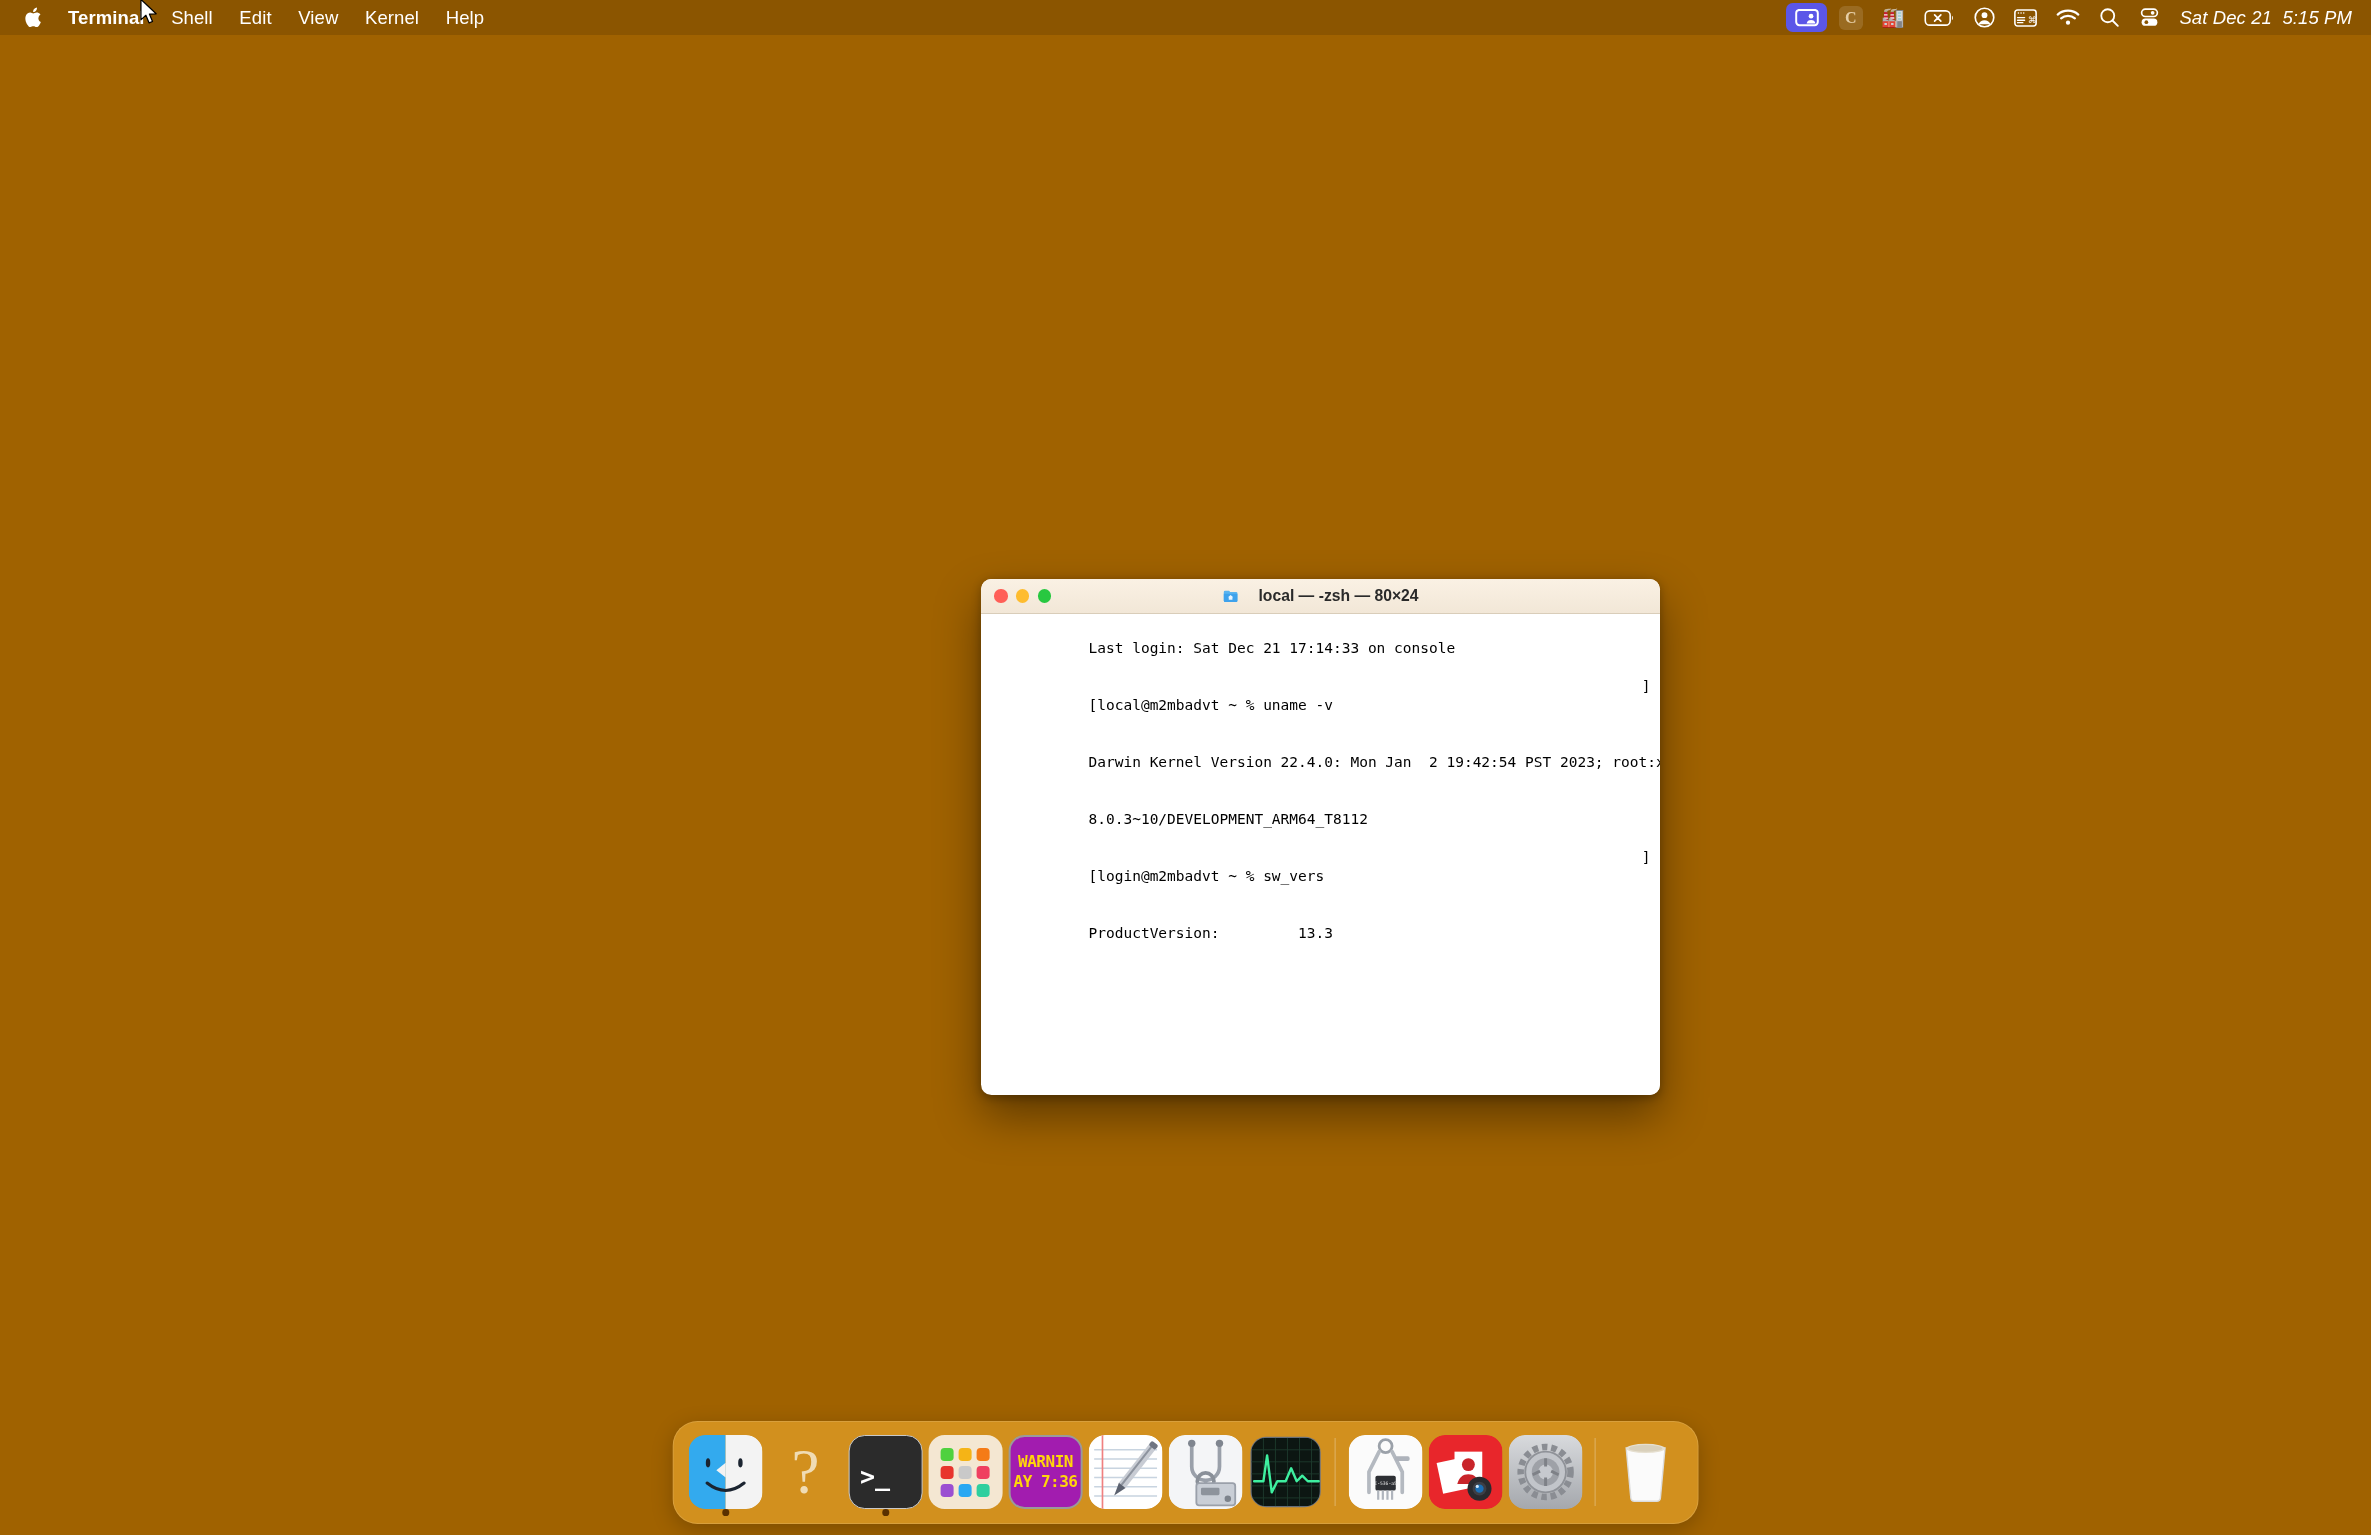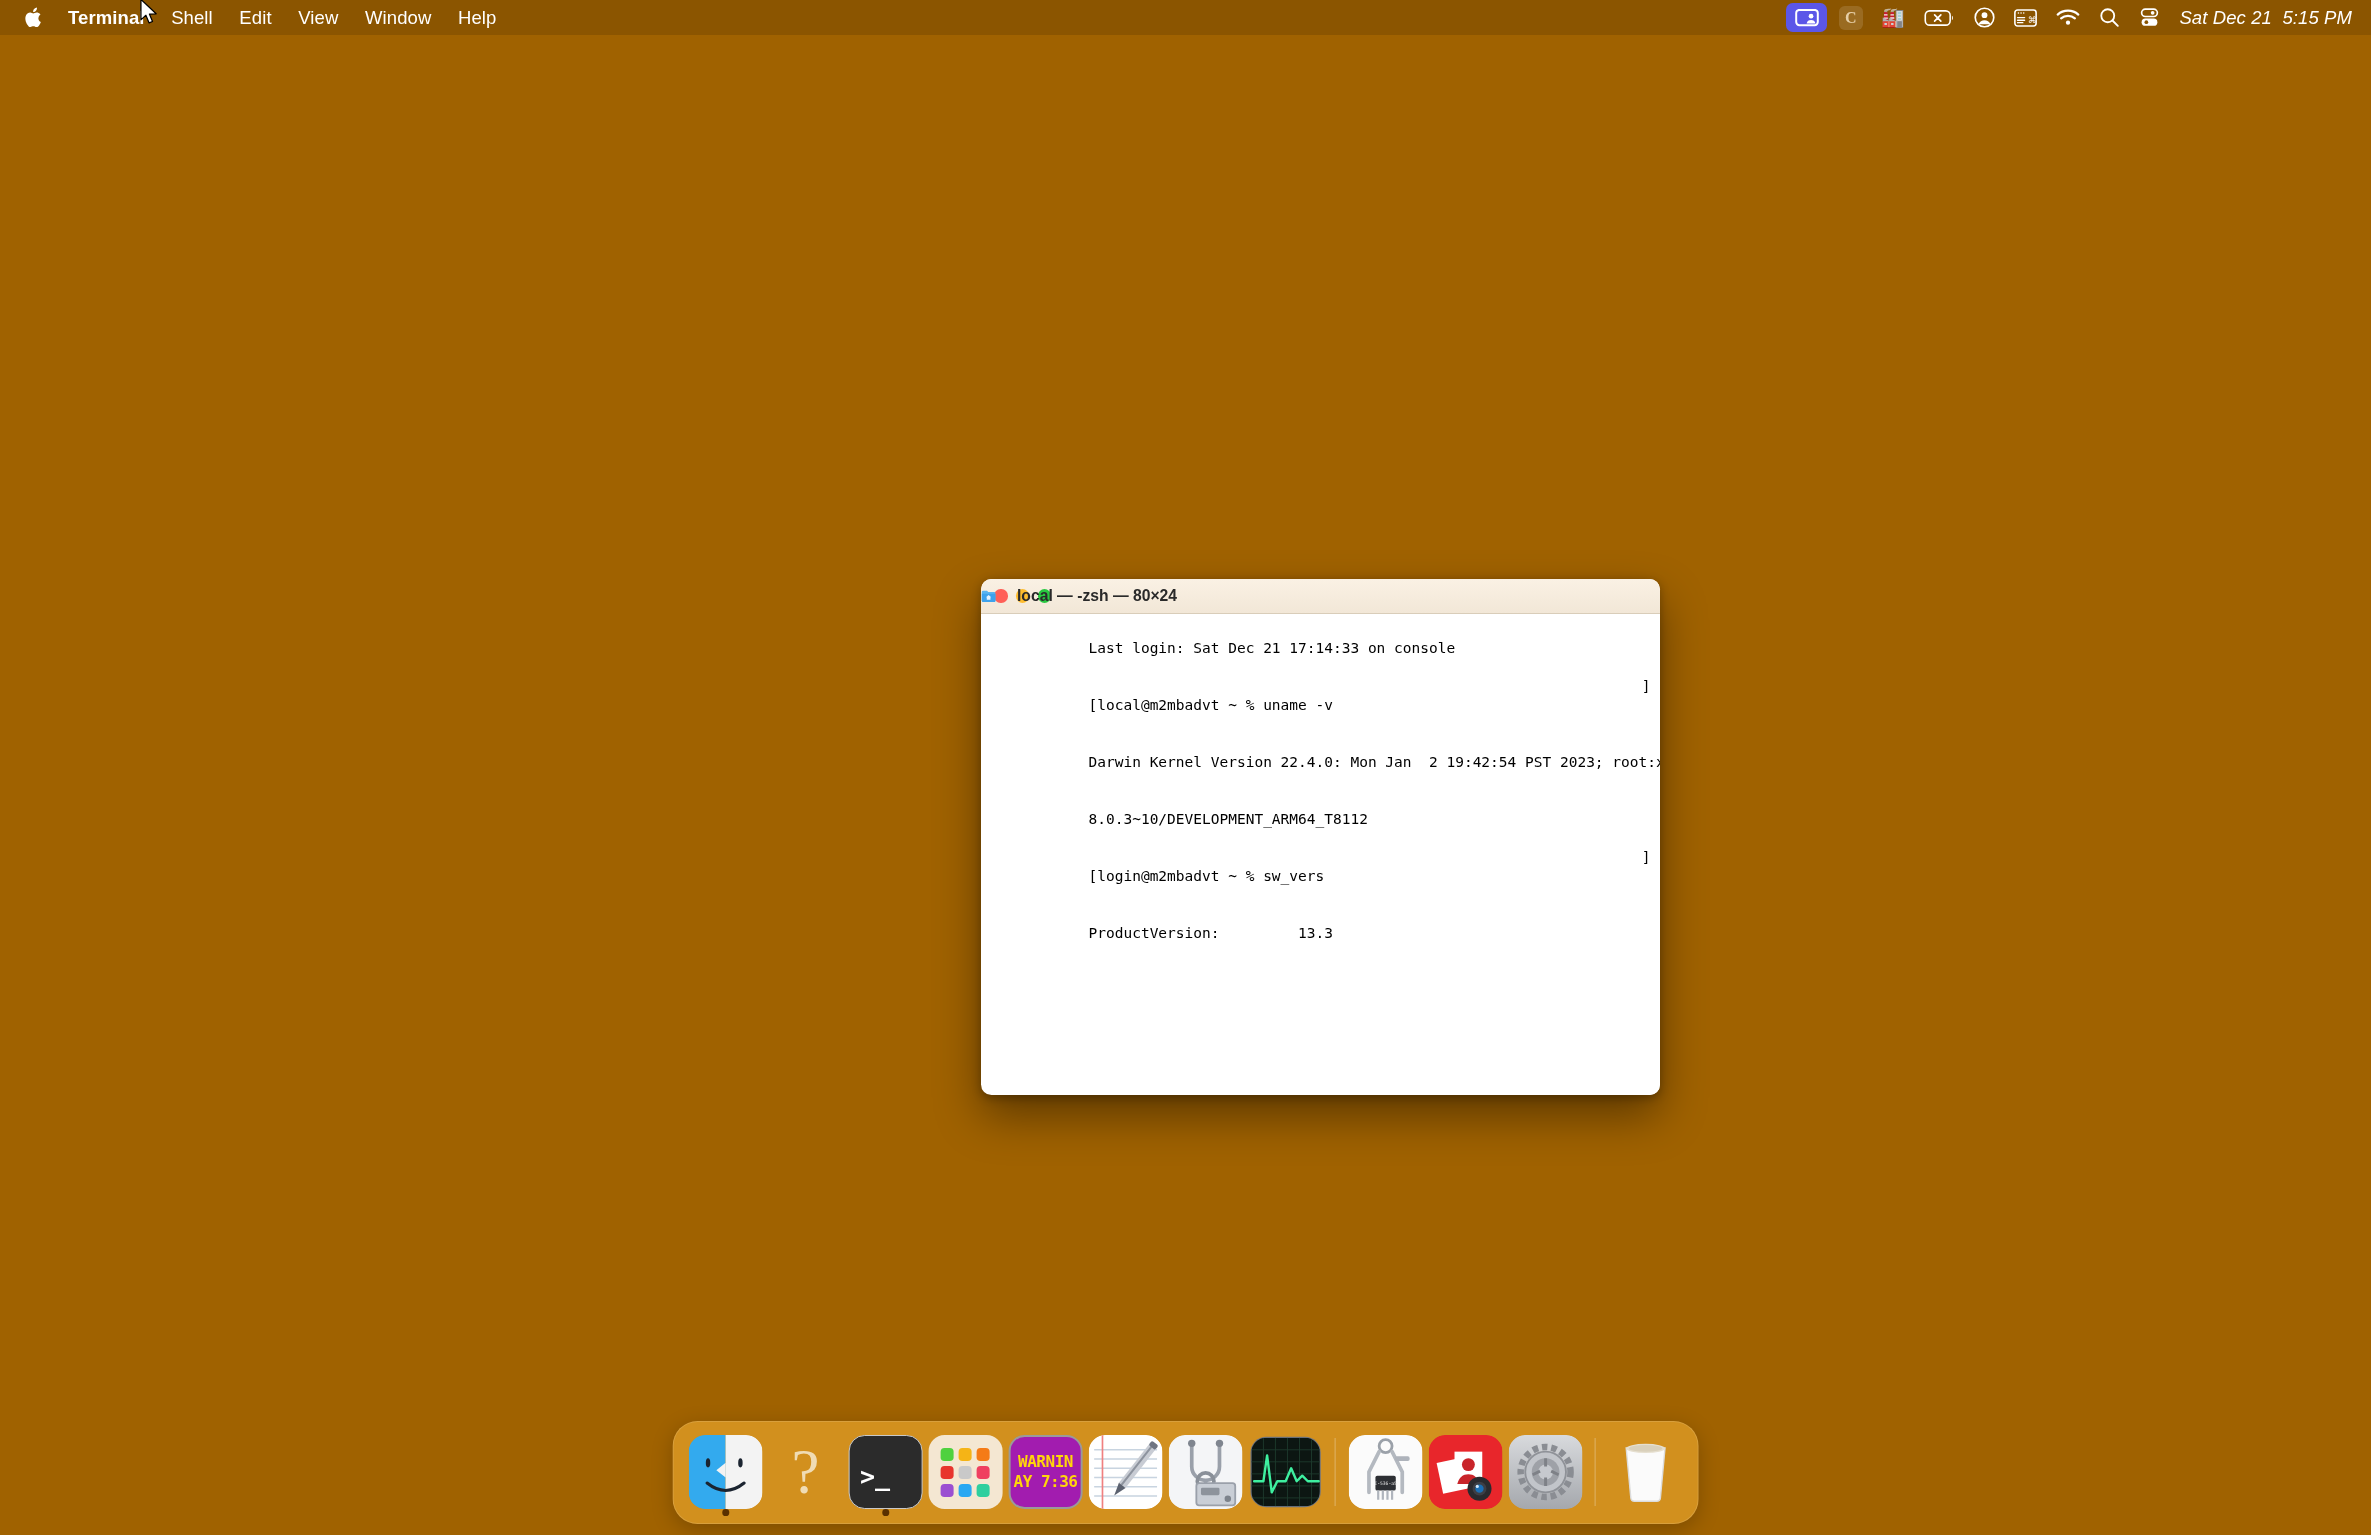--- a/index.html
+++ b/index.html
@@ -151,20 +151,21 @@
   }
   .tl.red { background: #ff5f57; }
   .tl.yellow { background: #febc2e; }
   .tl.green { background: #28c840; }
 
   .title-center {
     position: absolute;
     left: 0; right: 0;
     display: flex;
     align-items: center;
+    justify-content: center;
     gap: 20px;
     pointer-events: none;
   }
   .folder-icon { width: 16px; height: 14.3px; display:block; }
   .title-text {
     font-size: 15.7px;
     font-weight: bold;
     color: #2a2a2a;
     white-space: pre;
   }
@@ -305,21 +306,21 @@
     <div class="menu-left">
       <div class="apple-logo">
         <svg viewBox="0 0 24 28" fill="#ffffff" xmlns="http://www.w3.org/2000/svg">
           <path d="M19.2 14.9c0-3.3 2.7-4.9 2.8-5-1.5-2.2-3.9-2.5-4.7-2.6-2-.2-3.9 1.2-4.9 1.2s-2.6-1.2-4.2-1.1c-2.2.03-4.2 1.3-5.3 3.2-2.3 3.9-.6 9.8 1.6 13 1.1 1.6 2.4 3.3 4 3.2 1.6-.06 2.2-1 4.1-1s2.5 1 4.2 1c1.7-.03 2.8-1.6 3.9-3.2 1.2-1.8 1.7-3.6 1.7-3.7-.04-.02-3.3-1.3-3.3-5zM16 4.9c.9-1.1 1.5-2.6 1.3-4.1-1.3.05-2.9.86-3.8 1.95-.8.96-1.5 2.5-1.3 3.97 1.4.11 2.9-.72 3.8-1.82z"></path>
         </svg>
       </div>
       <div class="menu-item app-name">Terminal</div>
       <div class="menu-item">Shell</div>
       <div class="menu-item">Edit</div>
       <div class="menu-item">View</div>
-      <div class="menu-item">Window</div>
+      <div class="menu-item">Kernel</div>
       <div class="menu-item">Help</div>
     </div>
 
     <div class="menu-right">
 
       <div class="status-icon highlighted">
         <svg width="24" height="18" viewBox="0 0 26 20" xmlns="http://www.w3.org/2000/svg">
           <rect x="1" y="1" width="24" height="17" rx="3.5" fill="none" stroke="#ffffff" stroke-width="2.2"></rect>
           <circle cx="17.5" cy="8" r="2.6" fill="#ffffff"></circle>
           <path d="M12.6 16c.4-2.5 2.4-3.8 4.9-3.8s4.5 1.3 4.9 3.8z" fill="#ffffff"></path>

